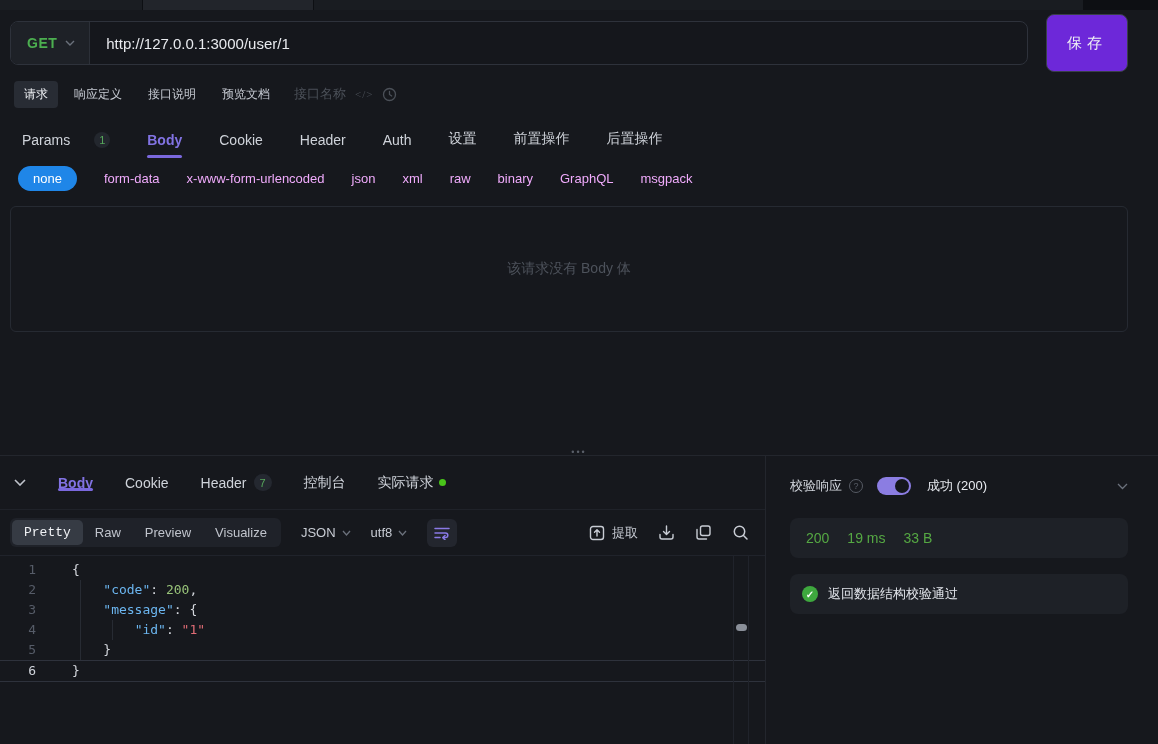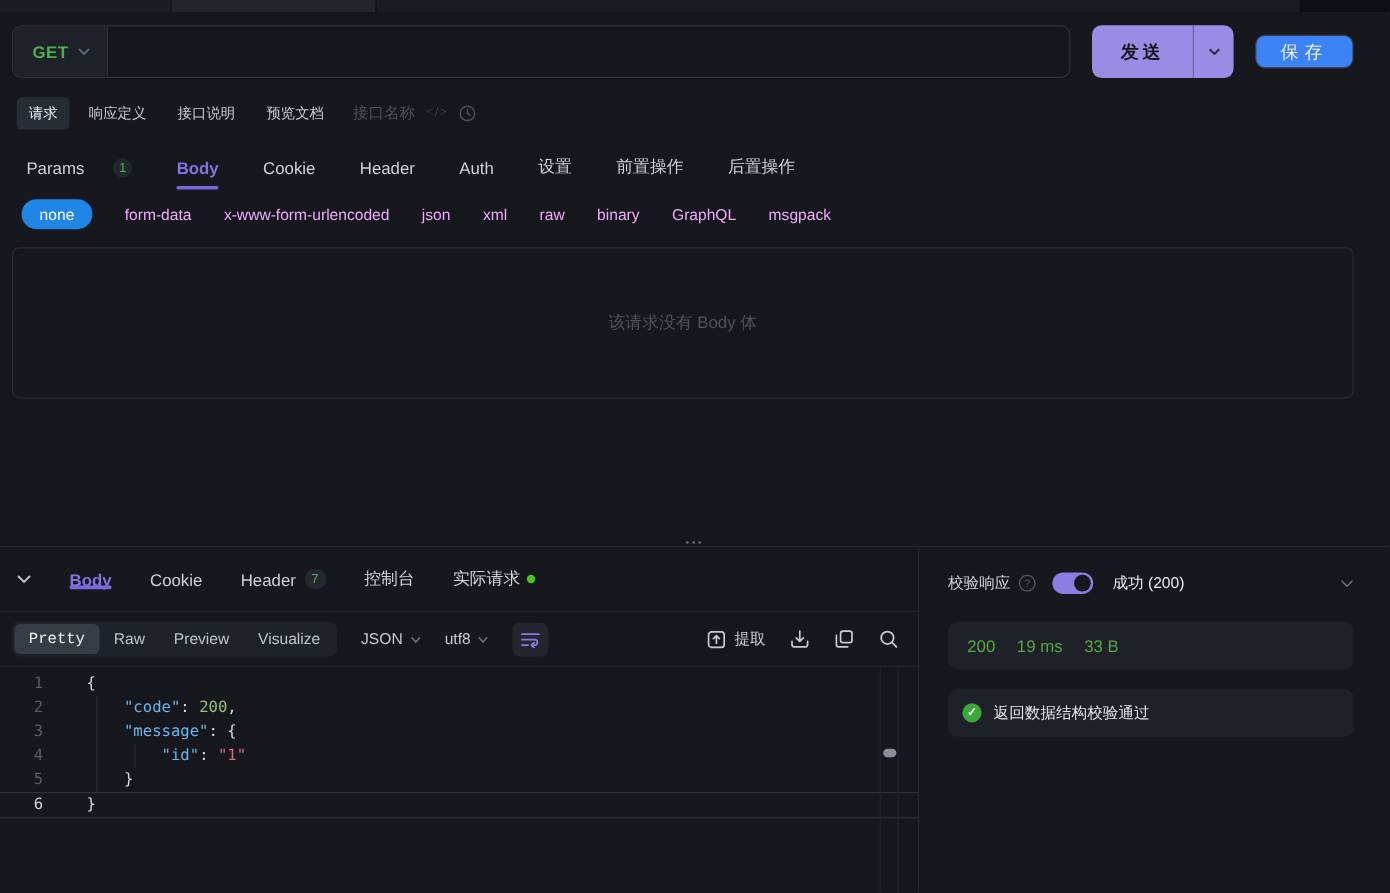--- a/index.html
+++ b/index.html
@@ -20,21 +20,21 @@
 
   
   .url-row { height:58px; display:flex; align-items:center; padding:8px 30px 0 10px; gap:18px; }
   .url-group { flex:1; height:44px; display:flex; align-items:stretch; background:#15171c; border:1px solid #2e323b; border-radius:8px; overflow:hidden; }
   .method { display:flex; align-items:center; gap:8px; padding:0 14px 0 16px; background:#1e2127; border-right:1px solid #2c3038; cursor:pointer; }
   .method .m-label { color:#4caf50; font-weight:bold; font-size:14px; letter-spacing:.5px; }
   .url-input { flex:1; background:transparent; border:none; outline:none; color:#e8eaee; font-size:15px; padding:0 16px; font-family:"Liberation Sans", sans-serif; }
   .send-split { height:44px; display:flex; background:#9a8ce4; border-radius:8px; overflow:hidden; cursor:pointer; }
   .send-main { display:flex; align-items:center; padding:0 24px; color:#15171c; font-size:15px; font-weight:bold; letter-spacing:3px; }
   .send-arrow { width:34px; display:flex; align-items:center; justify-content:center; border-left:1px solid rgba(21,23,28,.35); }
-  .save-btn { height:28px; display:flex; align-items:center; padding:0 20px; background:#3b82f6; border:1px solid #3a3f49; border-radius:8px; color:#eef0f4; font-size:15px; letter-spacing:5px; cursor:pointer;justify-content:center; }
+  .save-btn { height:58px; display:flex; align-items:center; padding:0 20px; background:#6d28d9; border:1px solid #3a3f49; border-radius:8px; color:#eef0f4; font-size:15px; letter-spacing:5px; cursor:pointer;justify-content:center; }
 
   
   .doc-tabs { height:36px; display:flex; align-items:center; padding:0 14px; gap:6px; margin-top:8px;font-family:Liberation Serif, serif; }
   .doc-tab { font-size:12px; color:#c6cad2; padding:5px 10px; border-radius:4px; cursor:pointer; white-space:nowrap; }
   .doc-tab.active { background:#282c34; color:#eceef2; }
   .api-name-wrap { display:flex; align-items:center; gap:9px; margin-left:8px; color:#4b5058; }
   .api-name { font-size:13px; color:#4b5058; cursor:text; }
   .code-glyph { font-size:11px; letter-spacing:1px; cursor:pointer; }
 
   
@@ -129,30 +129,21 @@
 </div>
 
 <div class="url-row">
   <div class="url-group">
     <div class="method">
       <span class="m-label">GET</span>
       <svg class="chev" width="10" height="6" viewBox="0 0 10 6">
           <path d="M1 1l4 4 4-4" fill="none" stroke="#6b717c" stroke-width="1.4"></path>
         </svg>
     </div>
-  </div>
-  <div class="send-split">
-    <div class="send-main">
-      <span>发送</span>
-    </div>
-    <div class="send-arrow">
-      <svg class="chev" width="10" height="6" viewBox="0 0 10 6">
-          <path d="M1 1l4 4 4-4" fill="none" stroke="#2a2d3a" stroke-width="1.6"></path>
-        </svg>
-    </div>
+    <input class="url-input" type="text" value="http://127.0.0.1:3000/user/1" style="">
   </div>
   <div class="save-btn">
     <span>保存</span>
   </div>
 </div>
 
 <div class="doc-tabs">
   <span class="doc-tab active">请求</span>
   <span class="doc-tab">响应定义</span>
   <span class="doc-tab">接口说明</span>

